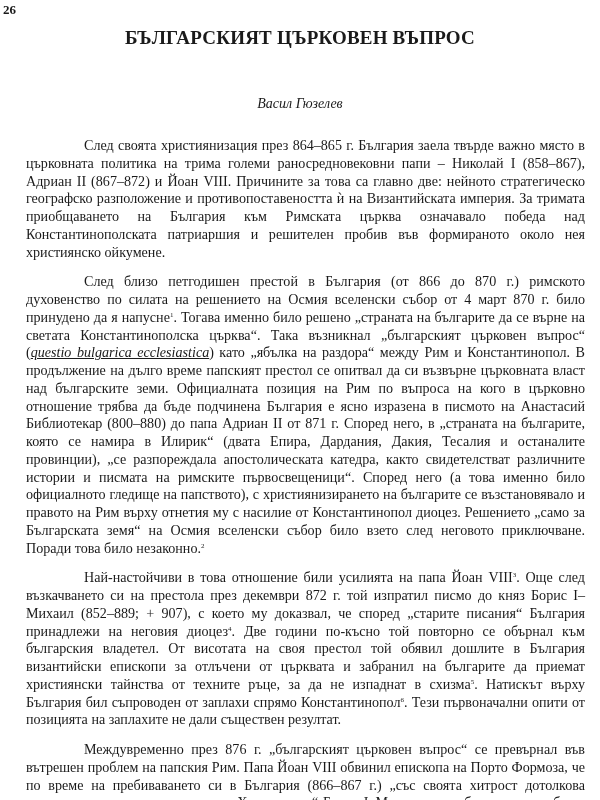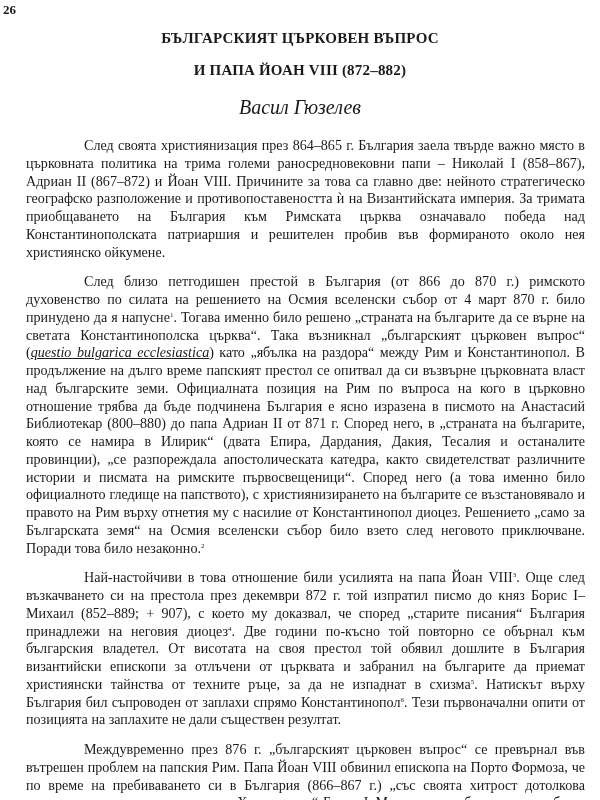--- a/index.html
+++ b/index.html
@@ -1,36 +1,35 @@
 <!DOCTYPE html>
 <html><head>
 <meta charset="utf-8">
 <style>
   html, body { margin: 0; padding: 0; background: #ffffff; }
   body { width: 600px; height: 800px; overflow: hidden; position: relative;
          font-family: "Liberation Serif", "DejaVu Serif", serif; color: #1a1a1a; }
   .page-number { position: absolute; left: 3px; top: 2px; font-size: 13px; font-weight: bold; }
   .title { position: absolute; left: 0; width: 600px; top: 22px; text-align: center;
-           font-weight: bold; font-size: 15px; line-height: 32px; letter-spacing: 0.2px; }
+           font-weight: bold; font-size: 19px; line-height: 32px; letter-spacing: 0.2px; }
   .author { position: absolute; left: 0; width: 600px; top: 96px; text-align: center;
-            font-style: italic; font-size: 20px; }
+            font-style: italic; font-size: 14px; }
   .body { position: absolute; left: 14px; width: 583px; top: 125px;
           font-size: 14.1px; line-height: 17.75px; text-align: justify; }
   .body p { margin: 12px; text-indent: 58px; }
   sup { font-size: 7px; line-height: 0; vertical-align: 5px; }
   i { font-style: italic; text-decoration: underline; }
 </style>
 </head>
 <body>
 
 <div class="page-number">26</div>
 
 <div class="title">
   <div>БЪЛГАРСКИЯТ ЦЪРКОВЕН ВЪПРОС</div>
-  <div>И ПАПА ЙОАН VIII (872–882)</div>
 </div>
 
 <div class="author">Васил Гюзелев</div>
 
 <div class="body">
   <p>
     <span>След своята християнизация през 864–865 г. България заела твърде важно място в църковната политика на трима големи раносредновековни папи – Николай I (858–867), Адриан II (867–872) и Йоан VIII. Причините за това са главно две: нейното стратегическо географско разположение и противопоставеността ѝ на Византийската империя. За тримата приобщаването на България към Римската църква означавало победа над Константинополската патриаршия и решителен пробив във формираното около нея християнско ойкумене.</span>
   </p>
   <p>
     <span>След близо петгодишен престой в България (от 866 до 870 г.) римското духовенство по силата на решението на Осмия вселенски събор от 4 март 870 г. било принудено да я напусне</span><sup>1</sup><span>. Тогава именно било решено „страната на българите да се върне на светата Константинополска църква“. Така възникнал „българският църковен въпрос“ (</span><i>questio bulgarica ecclesiastica</i><span>) като „ябълка на раздора“ между Рим и Константинопол. В продължение на дълго време папският престол се опитвал да си възвърне църковната власт над българските земи. Официалната позиция на Рим по въпроса на кого в църковно отношение трябва да бъде подчинена България е ясно изразена в писмото на Анастасий Библиотекар (800–880) до папа Адриан II от 871 г. Според него, в „страната на българите, която се намира в Илирик“ (двата Епира, Дардания, Дакия, Тесалия и останалите провинции), „се разпореждала апостолическата катедра, както свидетелстват различните истории и писмата на римските първосвещеници“. Според него (а това именно било официалното гледище на папството), с християнизирането на българите се възстановявало и правото на Рим върху отнетия му с насилие от Константинопол диоцез. Решението „само за Българската земя“ на Осмия вселенски събор било взето след неговото приключване. Поради това било незаконно.</span><sup>2</sup>

